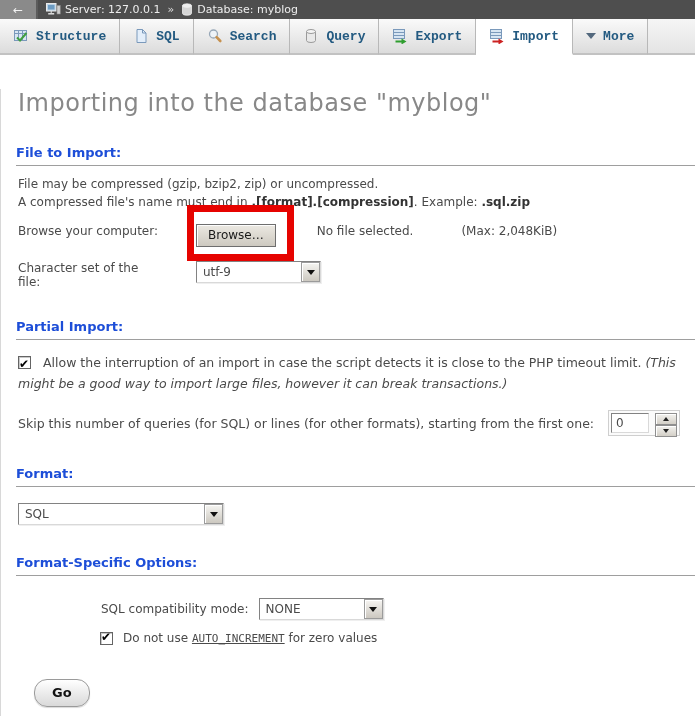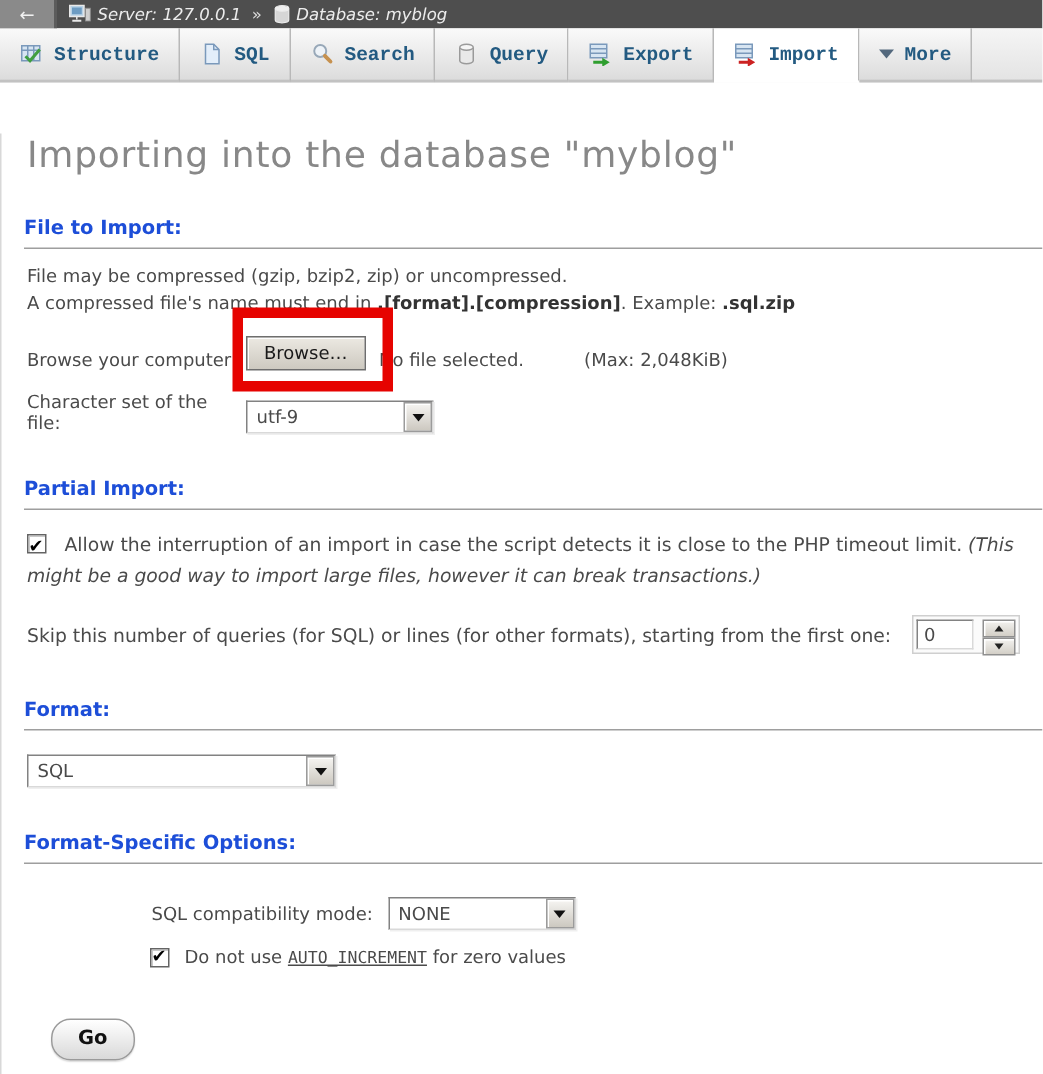--- a/index.html
+++ b/index.html
@@ -7,21 +7,21 @@
     font-family: "DejaVu Sans", "Liberation Sans", sans-serif; background: #fff; }
 
   
   .topbar { height: 19px; background: #4e4e4e; display: flex; align-items: center;
     color: #ededed; font-size: 11px; }
   .back-btn { width: 38px; height: 19px; background: #8a8a8a; border-right: 2px solid #5c5c5c;
     color: #f2f2f2; display: flex; align-items: center; justify-content: center;
     font-size: 12px; cursor: pointer; }
   .crumb { display: flex; align-items: center; gap: 4px; margin-left: 8px; }
   .crumb .sep { margin: 0 3px; color: #dcdcdc; }
-  .crumb-link { cursor: pointer; font-style: italic; }
+  .crumb-link { cursor: pointer; }
   .crumb svg { display: block; }
 
   
   .tabbar { height: 36px; display: flex; align-items: stretch; background: #efefef; }
   .tab { display: flex; align-items: center; gap: 7px; padding: 0 13px;
     background: linear-gradient(#fafafa, #dcdcdc); border-right: 1px solid #b8b8b8;
     border-bottom: 2px solid #c2c2c2; cursor: pointer; }
   .tab-label { color: #235a81; font-size: 13px; font-weight: bold; font-family: Liberation Mono, monospace; }
   .tab.active { background: #fff; border-bottom: 2px solid #fff; }
   .tab-filler { flex: 1; background: linear-gradient(#f5f5f5, #e4e4e4);
@@ -36,36 +36,36 @@
     letter-spacing: 0.5px; }
   .section-heading { margin-top: 14px; font-size: 13px; font-weight: bold; color: #1d4ed8;
     padding-bottom: 5px; border-bottom: 1px solid #9e9e9e; }
   .mt-lg { margin-top: 30px; }
   .body-text { font-size: 12px; color: #4a4a4a; line-height: 16px; }
   p.body-text { margin: 10px 0 0 2px; }
   p.body-text.tight { margin-top: 2px; }
   b.dark { color: #333; }
 
   
-  .form-row { display: flex; align-items: flex-end; margin: 14px 0 0 2px;
-    font-size: 12px; color: #4a4a4a; }
+  .form-row { display: flex; align-items: flex-start; margin: 14px 0 0 2px;
+    font-size: 12px; color: #4a4a4a; gap: 32px; }
   .field-label { width: 146px; flex: none; }
 
   
   .win-btn { font-family: inherit; font-size: 12px; color: #1a1a1a;
     background: linear-gradient(#ece9e2, #cdc9c0); border: 1px solid #6e6e6e;
     box-shadow: inset 1px 1px 0 #fdfdfd; padding: 3px 11px 4px; cursor: pointer; }
   .btn-wrap { position: relative; display: inline-block; }
 
   
   .red-box { position: absolute; left: -9px; top: -19px; width: 107px; height: 56px;
     border: 7px solid #e60300; pointer-events: none; z-index: 5; }
 
   .after-btn { margin-left: 9px; }
-  .max-note { margin-left: 40px; }
+  .max-note { margin-left: 16px; }
 
   
   .win-select { display: inline-flex; align-items: stretch; height: 22px; background: #fff;
     border: 1px solid #828282; border-right-color: #d9d9d9; border-bottom-color: #d9d9d9;
     box-shadow: 1px 1px 0 #efefef; cursor: pointer; }
   .win-select .val { width: 104px; padding: 3px 6px 0; font-size: 12px; color: #4a4a4a;
     overflow: hidden; white-space: nowrap; }
   .win-select.wide .val { width: 185px; }
   .arrow-btn { width: 19px; background: linear-gradient(#f6f5f2, #ccc8c0);
     border: 1px solid #9b9b9b; box-shadow: inset 1px 1px 0 #fff;

